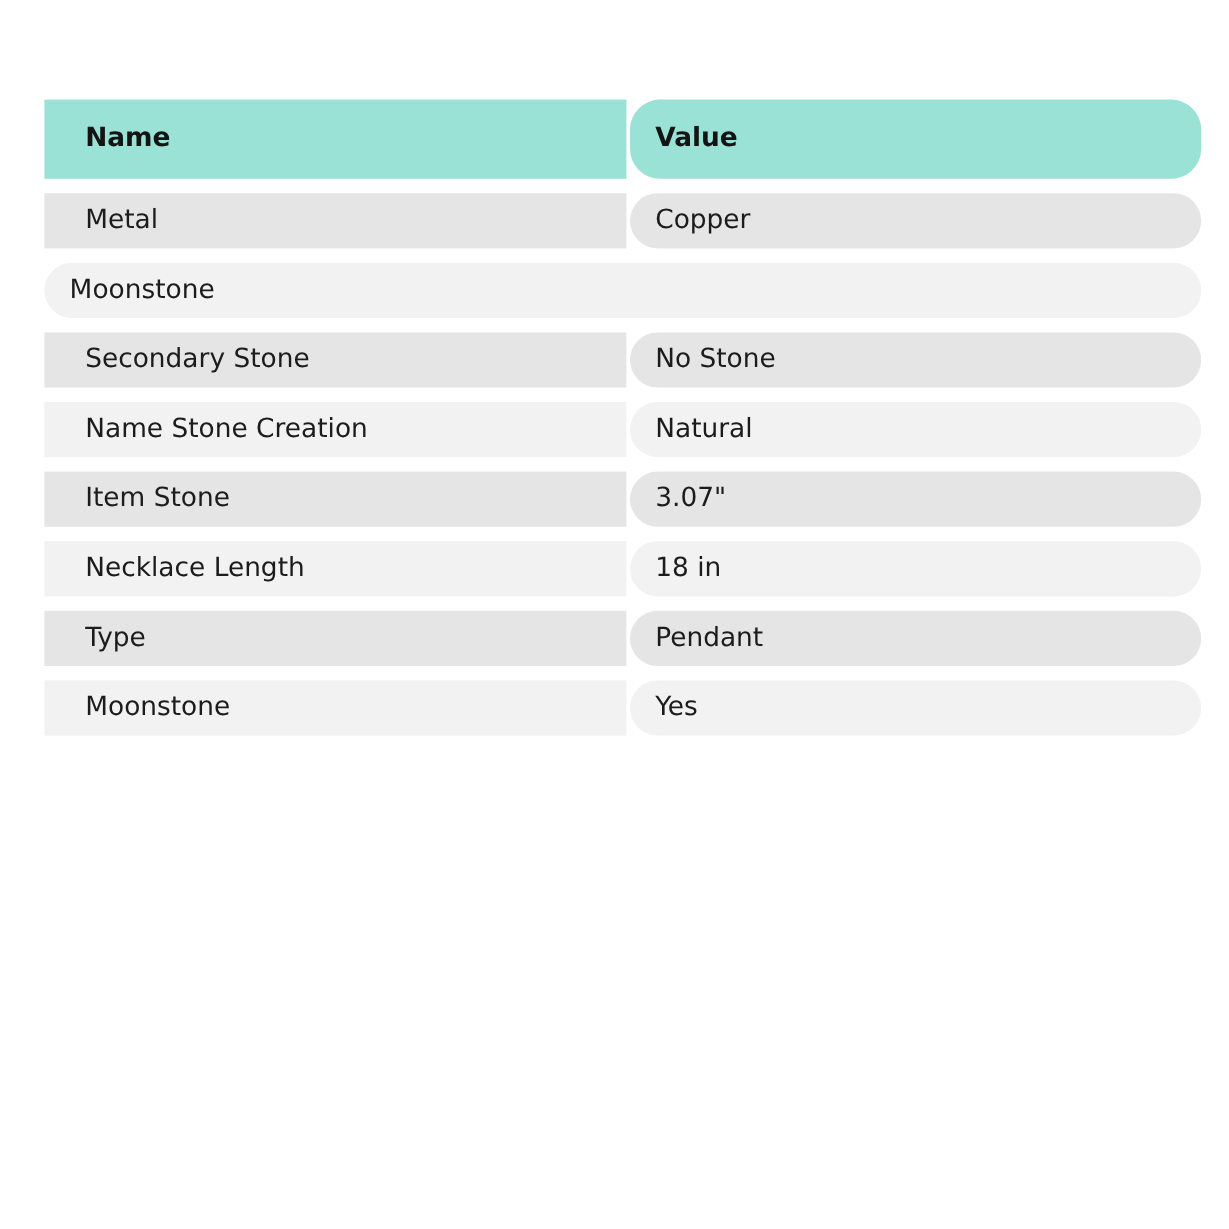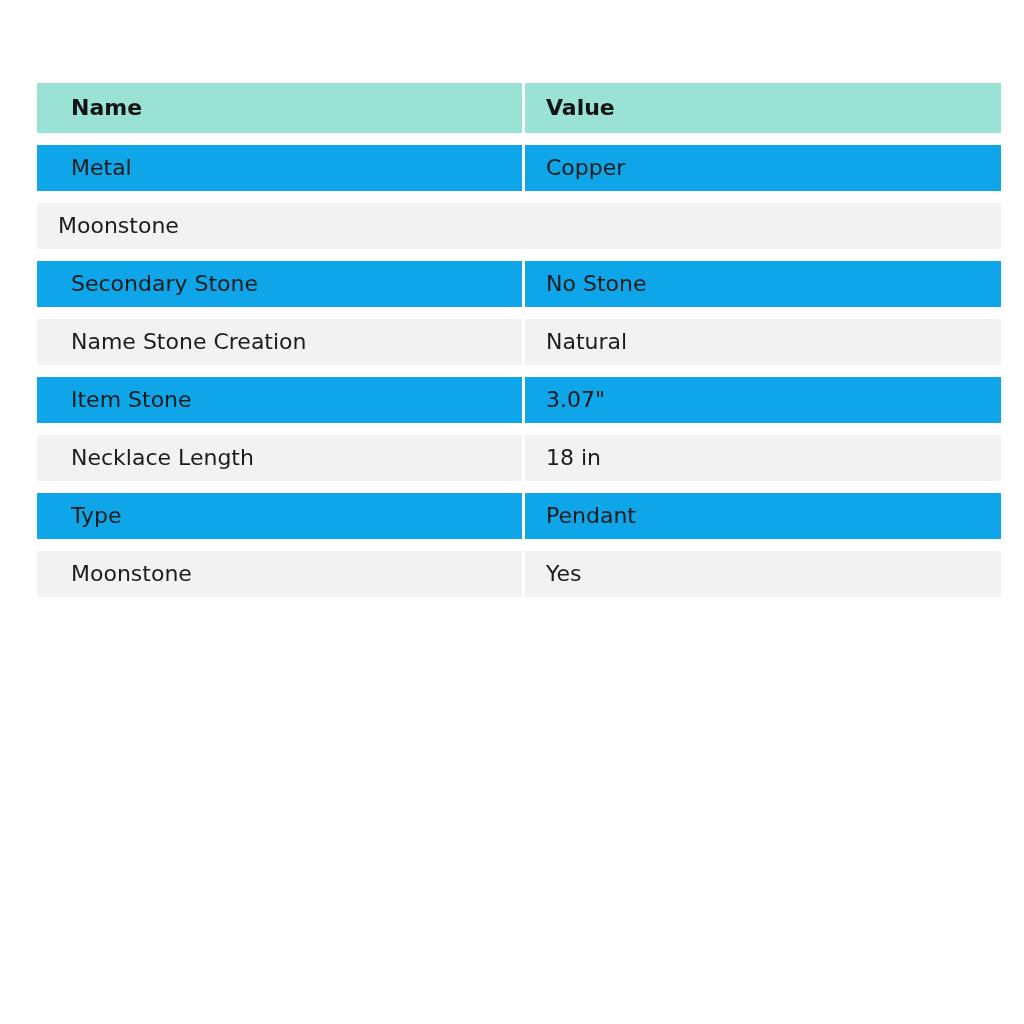--- a/index.html
+++ b/index.html
@@ -29,33 +29,34 @@
     margin-bottom: 12px;
   }
   .cell {
     display: flex;
     align-items: center;
     box-sizing: border-box;
     font-size: 22px;
     line-height: 1;
     color: var(--text);
     height: 46px;
-    background: #0ea5e9;
+    background: #e5e5e5;
   }
   .name-col {
     width: 485px;
     padding-left: 34px;
   }
   .value-col {
     flex: 1;
     padding-left: 21px;
+    border-radius: 25px;
   }
   .row.header .cell {
     background: var(--header-bg);
-    height: 50px;
+    height: 66px;
     font-weight: 700;
     color: #141414;
   }
   
   .spec-table .row:nth-child(odd):not(.header) .cell {
     background: var(--alt-bg);
   }
 </style>
 </head>
 <body>

